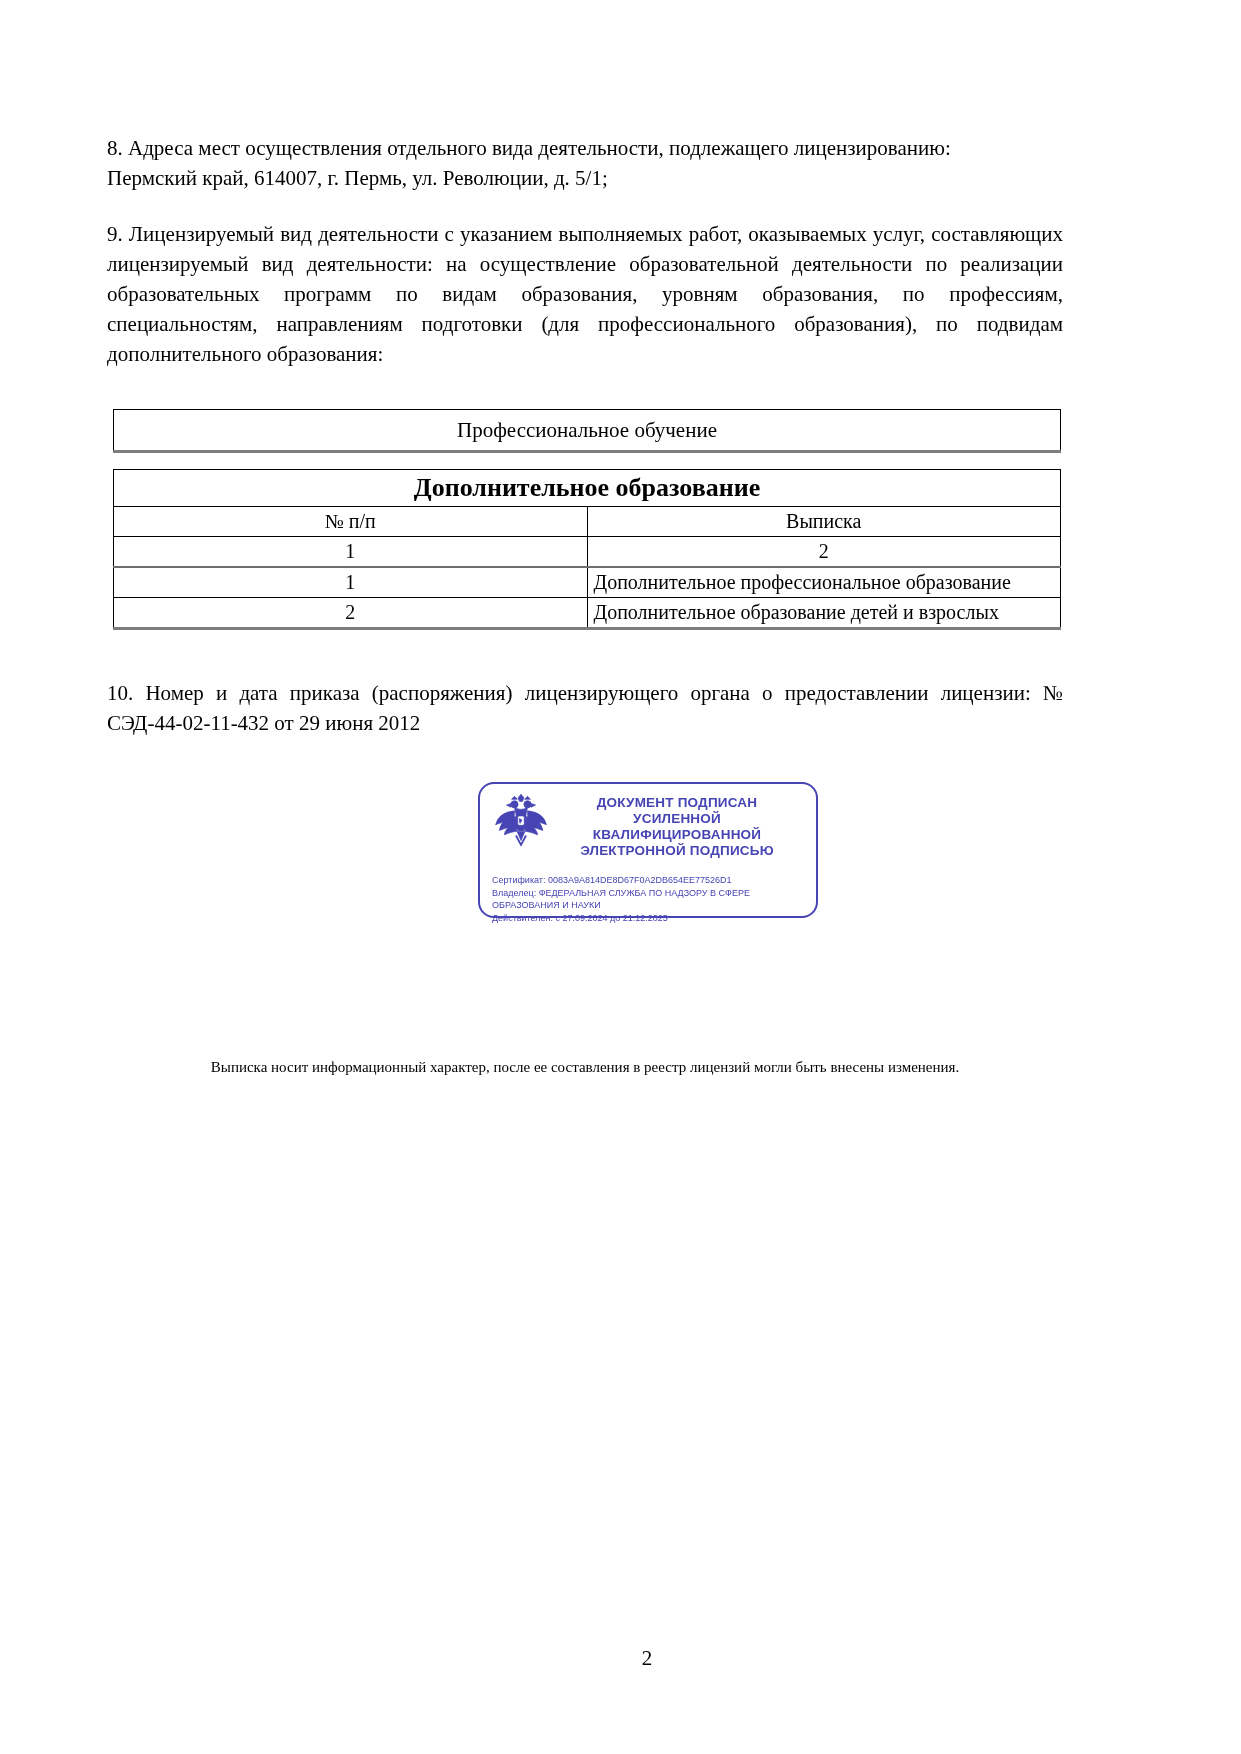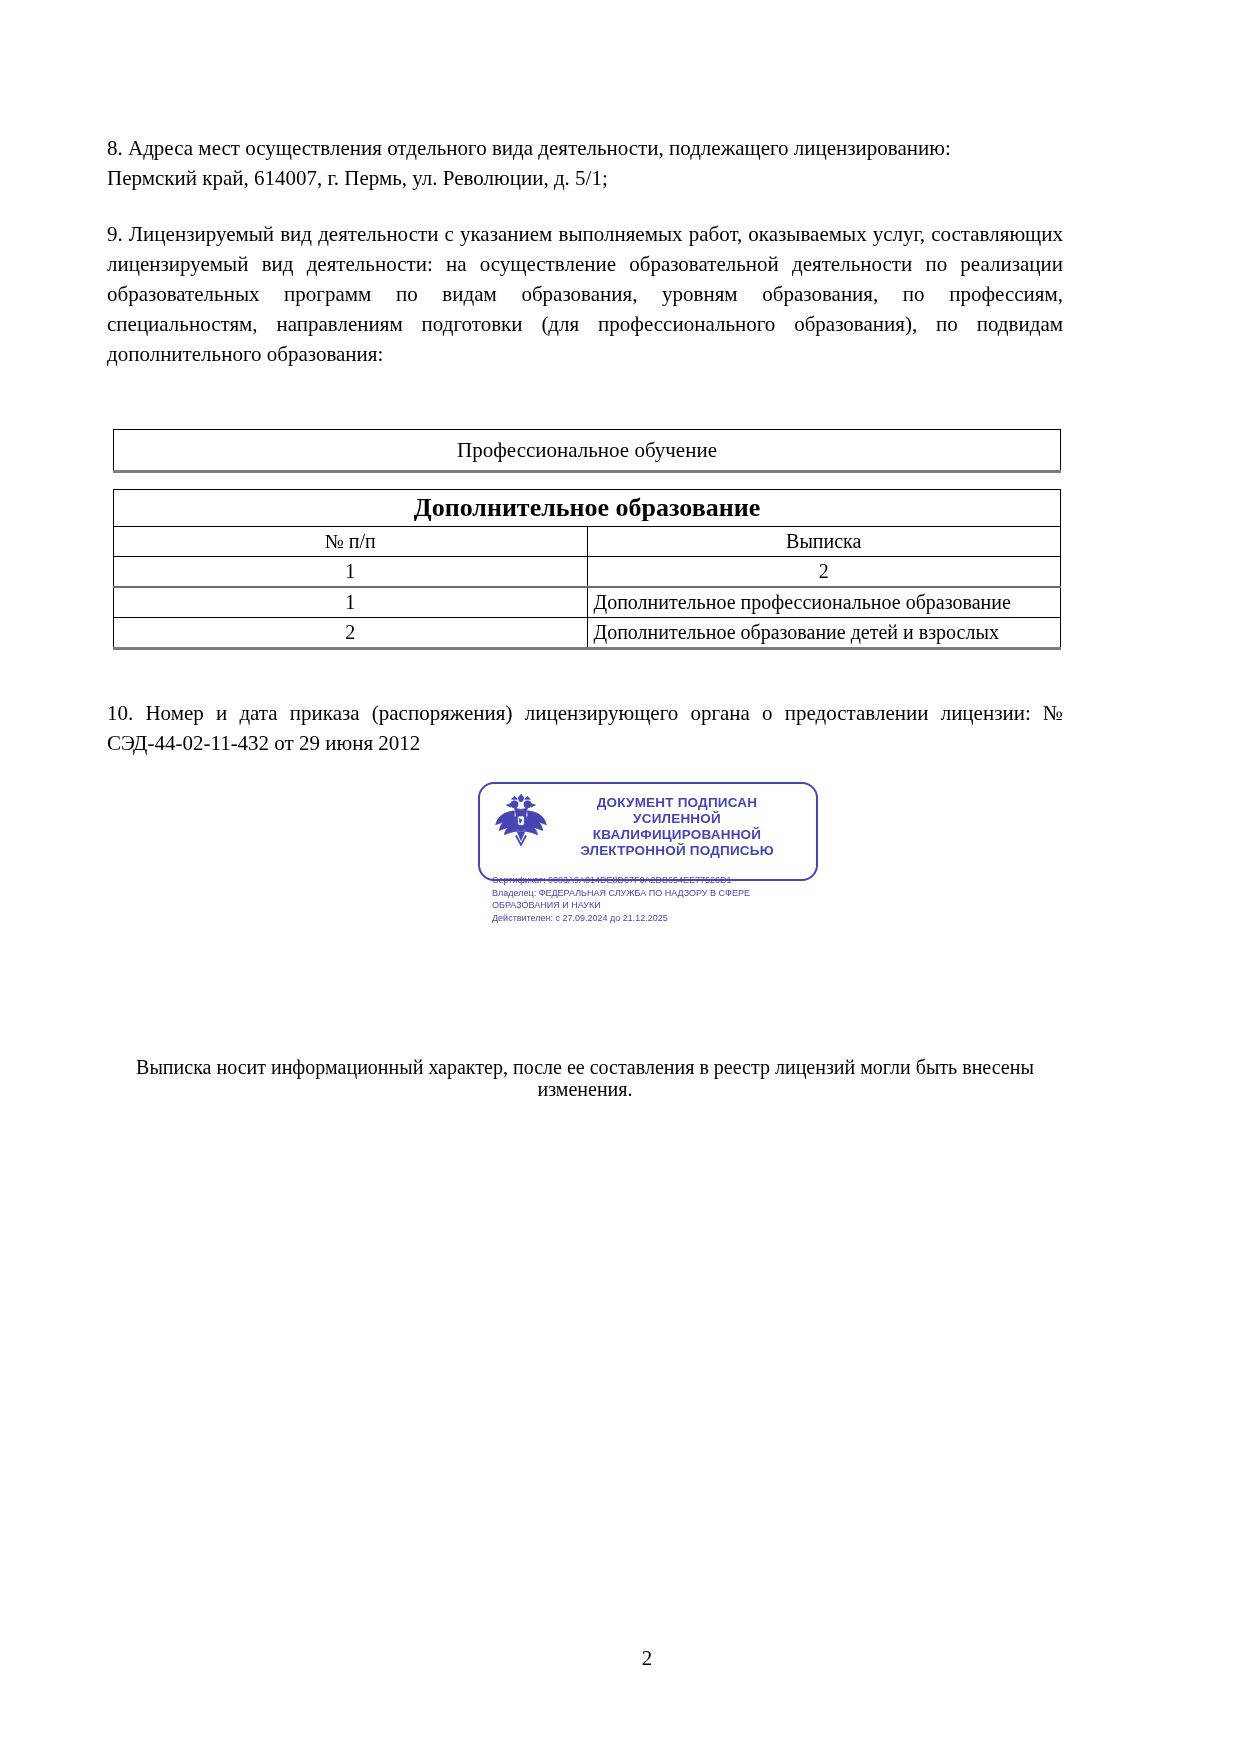--- a/index.html
+++ b/index.html
@@ -24,52 +24,52 @@
     width:948px;
     margin-left:6px;
     table-layout:fixed;
     font-size:20px;
   }
   table.doc-table td, table.doc-table th {
     border:1px solid #000;
     padding:0 6px;
     font-weight:normal;
   }
-  .t1 { margin-top:60px; border-bottom:3px solid #7d7d7d; }
+  .t1 { margin-top:40px; border-bottom:3px solid #7d7d7d; }
   .t1 td { height:40px; text-align:center; font-weight:bold; font-size:21px; }
   .t2 { margin-top:16px; border-bottom:3px solid #7d7d7d; }
   .t2 .title-cell { height:36px; text-align:center; font-weight:bold; font-size:26px; }
   .t2 td { height:29px; }
   .t2 .c-num { width:110px; text-align:center; }
   .t2 .c-center { text-align:center; }
   .t2 .c-left { text-align:left; }
   .t2 tr.sep-row td { border-bottom:2px solid #6e6e6e; }
 
   .stamp {
     position:absolute; left:478px; top:782px;
-    width:340px; height:99px;
+    width:340px; height:136px;
     border:2px solid #4744b4;
     border-radius:16px;
     box-sizing:border-box;
     color:#4744b4;
     font-family:"Liberation Sans", sans-serif;
     padding:7px 12px 0 12px;
   }
   .stamp-head { display:flex; align-items:flex-start; }
   .stamp-emblem { width:58px; height:58px; flex:0 0 58px; margin-top:1px; }
   .stamp-titles {
     flex:1; text-align:center;
     font-weight:bold; font-size:13.5px; line-height:16px;
     padding-top:4px; letter-spacing:0.2px;
   }
   .stamp-info { margin-top:15px; font-size:9px; line-height:12.5px; text-align:left; }
 
   .footnote {
     position:absolute; left:107px; top:1056px; width:956px;
-    text-align:center; font-size:20px; line-height:22px;
+    text-align:center; font-size:15px; line-height:22px;
   }
   .page-number {
     position:absolute; top:1646px; left:647px; transform:translateX(-50%);
     font-size:21px;
   }
 </style>
 </head>
 <body>
 
 <div class="page">

